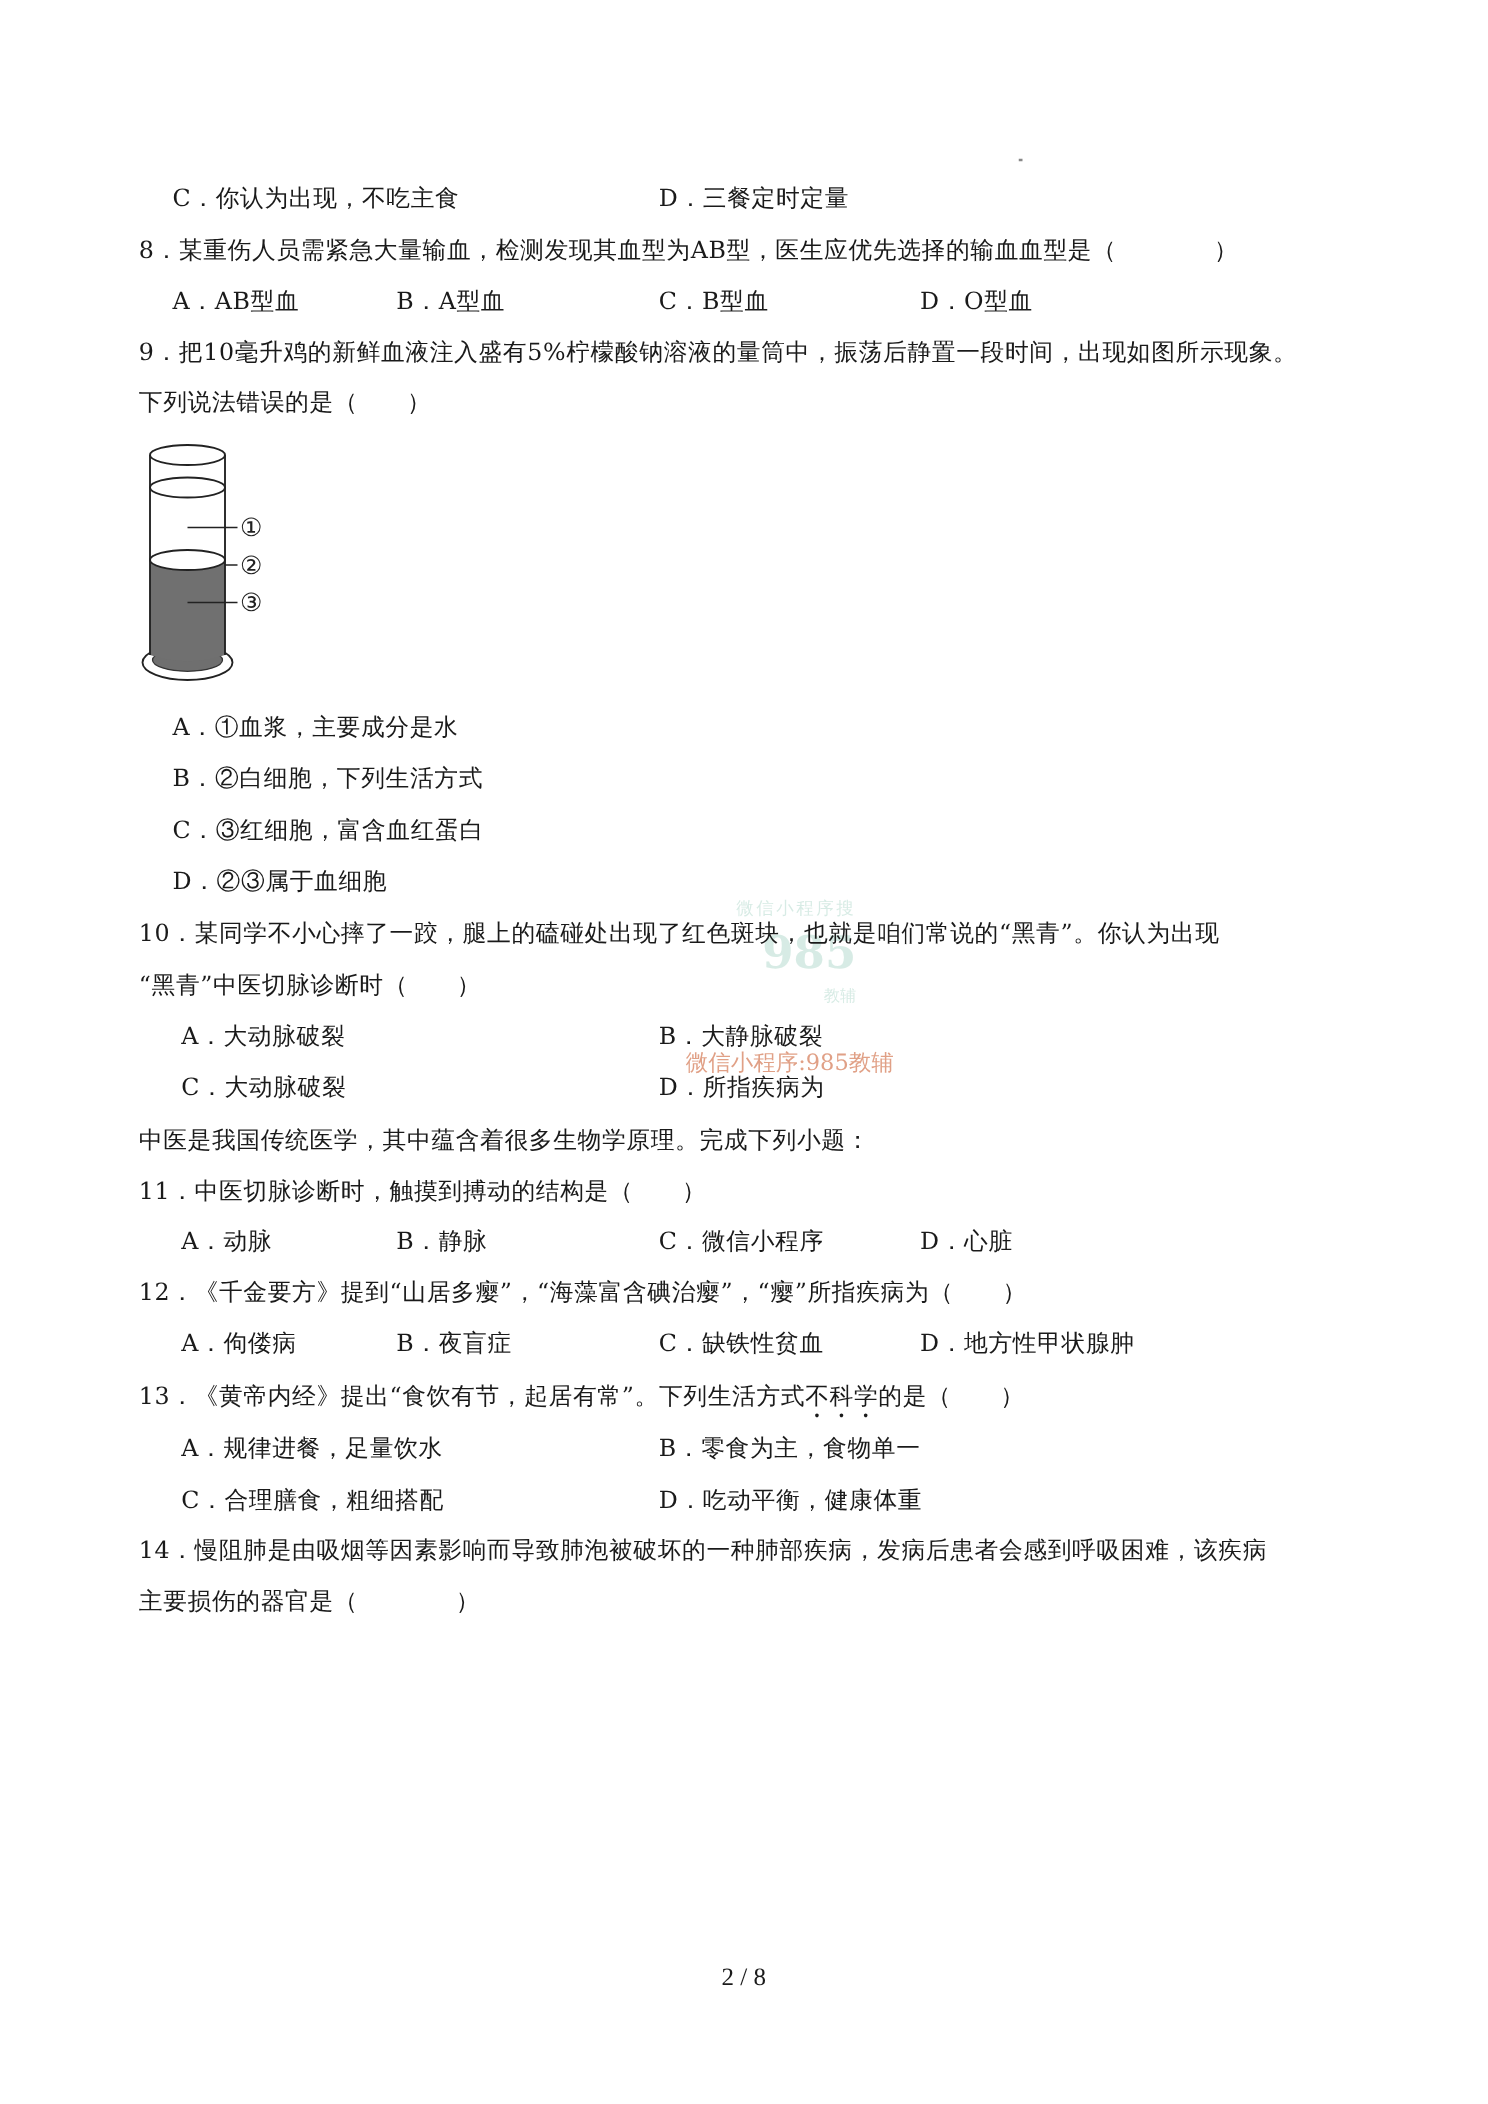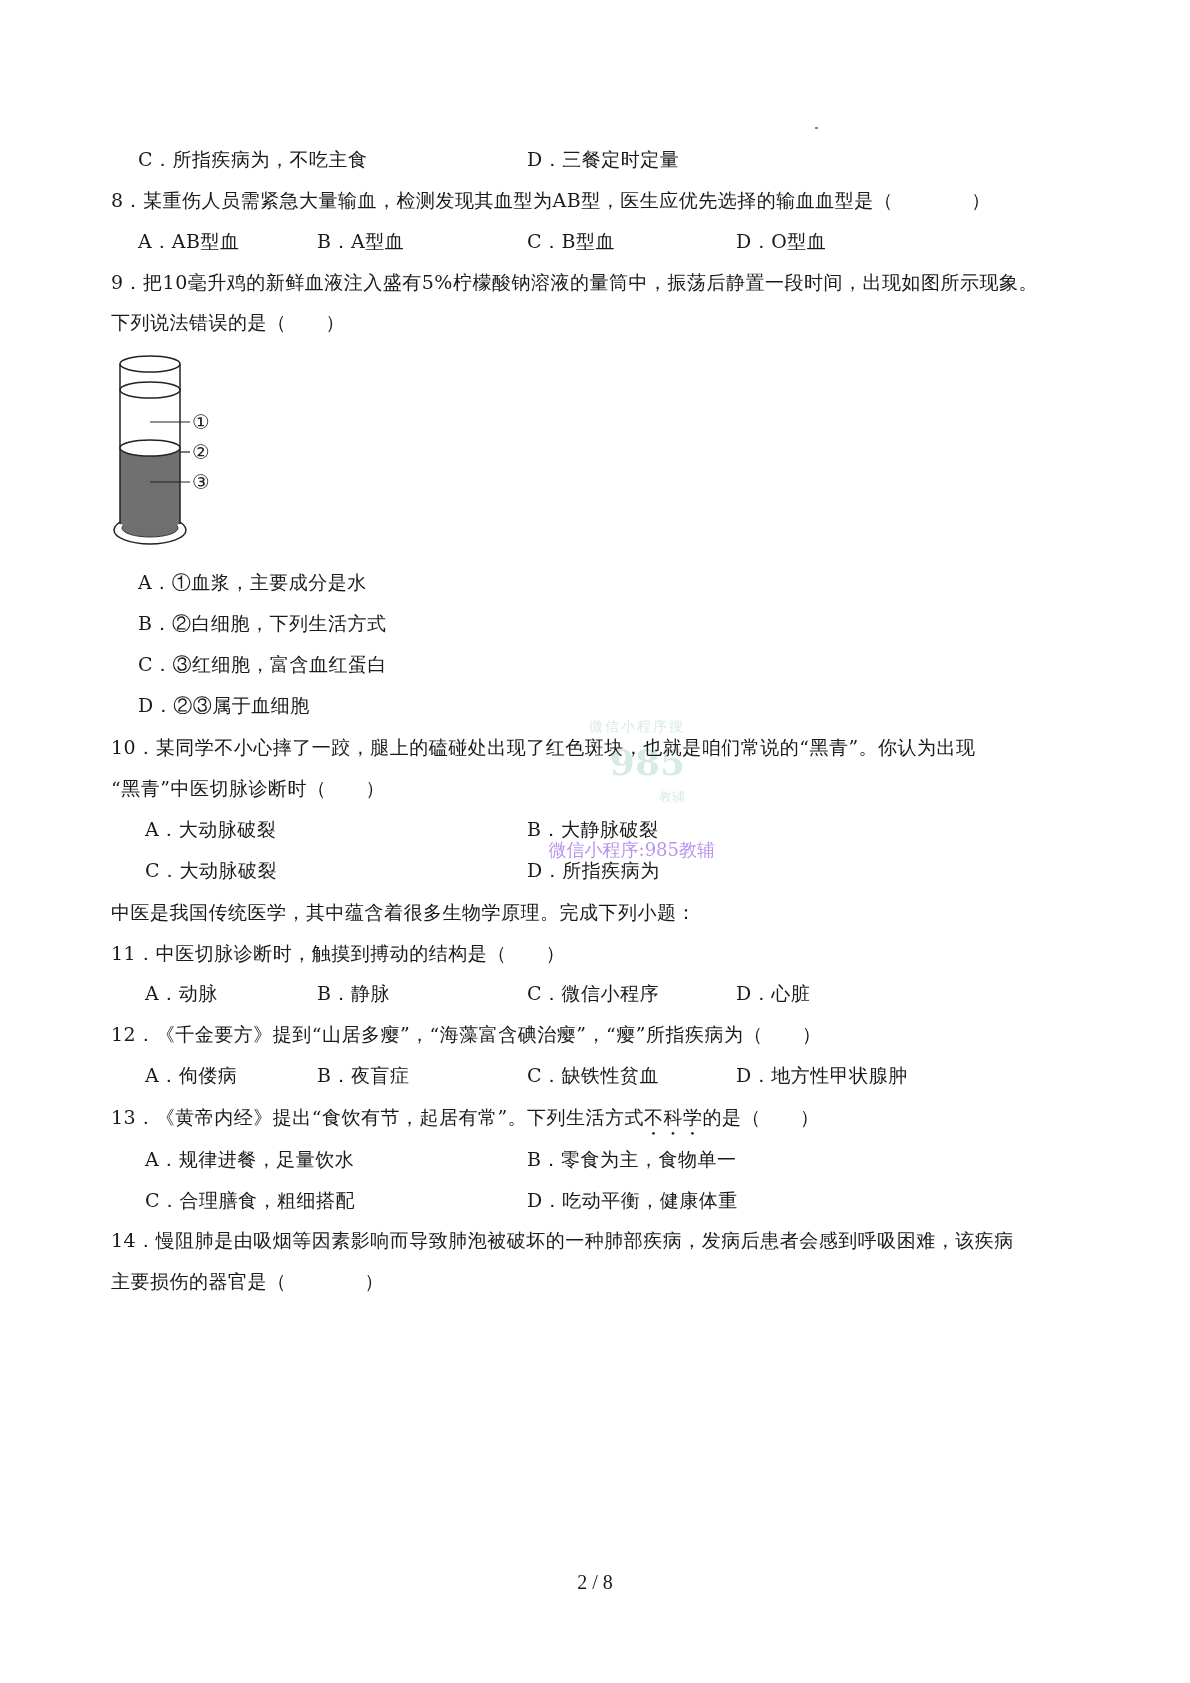--- a/index.html
+++ b/index.html
@@ -6,30 +6,30 @@
   body { width:1190px; height:1683px; position:relative; overflow:hidden;
          font-family:"DejaVu Serif","Liberation Serif",serif; color:#1a1a1a; }
   .ln { position:absolute; font-size:19px; line-height:24px; white-space:nowrap; letter-spacing:0.5px; }
   .dotted { text-emphasis: dot; -webkit-text-emphasis: dot; text-emphasis-position: under; -webkit-text-emphasis-position: under; }
   .page-num { position:absolute; left:0; width:1190px; text-align:center; top:1571px; font-size:20px;
               font-family:"Liberation Serif",serif; }
   .wm { position:absolute; left:485px; top:718px; width:200px; height:150px; color:#b8dcd0; opacity:0.55; text-align:right; pointer-events:none; }
   .wm .t1 { font-size:14px; letter-spacing:2px; }
   .wm .big { font-size:36px; font-weight:bold; line-height:52px; font-family:"DejaVu Serif",serif; }
   .wm .t2 { font-size:13px; }
-  .wm .t3 { position:absolute; left:10px; top:120px; width:220px; font-size:18px; color:#6d28d9; opacity:0.9; white-space:nowrap; }
+  .wm .t3 { position:absolute; left:10px; top:120px; width:220px; font-size:18px; color:#c2410c; opacity:0.9; white-space:nowrap; }
   .fig { position:absolute; left:108px; top:352px; width:130px; height:196px; }
   .dot-mark { position:absolute; left:815px; top:127px; width:3px; height:2px; background:#888; }
 </style>
 </head>
 <body>
 
 <div class="dot-mark"></div>
 
-<div class="ln" style="left:138px;top:147px">C．所指疾病为，不吃主食</div>
+<div class="ln" style="left:138px;top:147px">C．你认为出现，不吃主食</div>
 <div class="ln" style="left:527px;top:147px">D．三餐定时定量</div>
 
 <div class="ln" style="left:111px;top:188px">8．某重伤人员需紧急大量输血，检测发现其血型为AB型，医生应优先选择的输血血型是（　　　　）</div>
 <div class="ln" style="left:138px;top:229px">A．AB型血</div>
 <div class="ln" style="left:317px;top:229px">B．A型血</div>
 <div class="ln" style="left:527px;top:229px">C．B型血</div>
 <div class="ln" style="left:736px;top:229px">D．O型血</div>
 
 <div class="ln" style="left:111px;top:270px">9．把10毫升鸡的新鲜血液注入盛有5%柠檬酸钠溶液的量筒中，振荡后静置一段时间，出现如图所示现象。</div>
 <div class="ln" style="left:111px;top:310px">下列说法错误的是（　　）</div>

